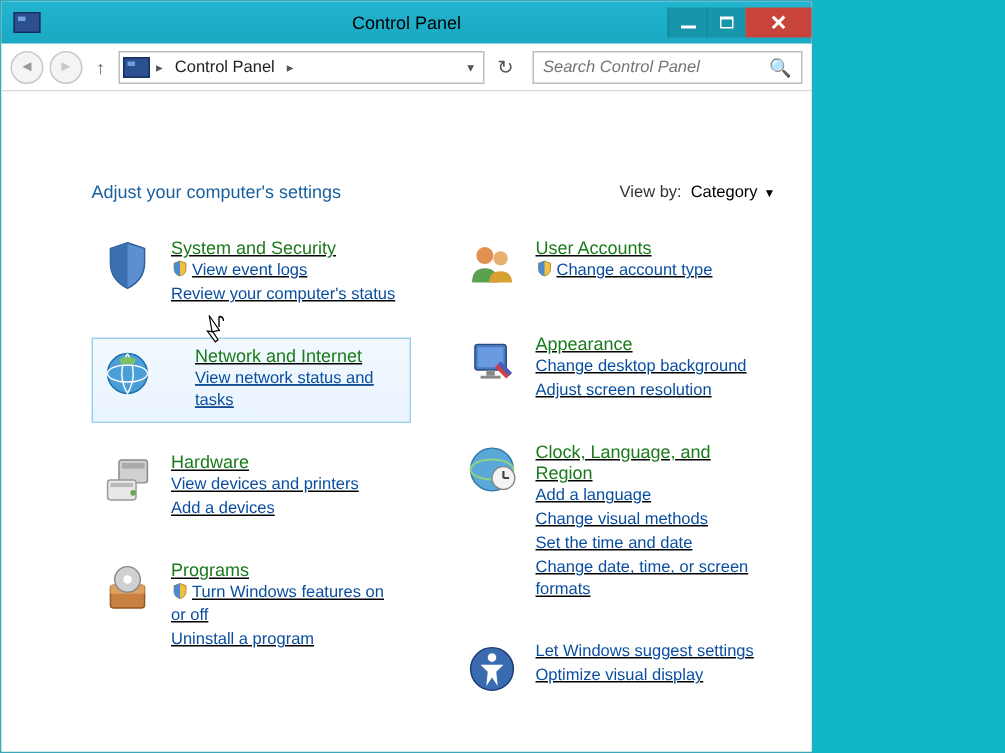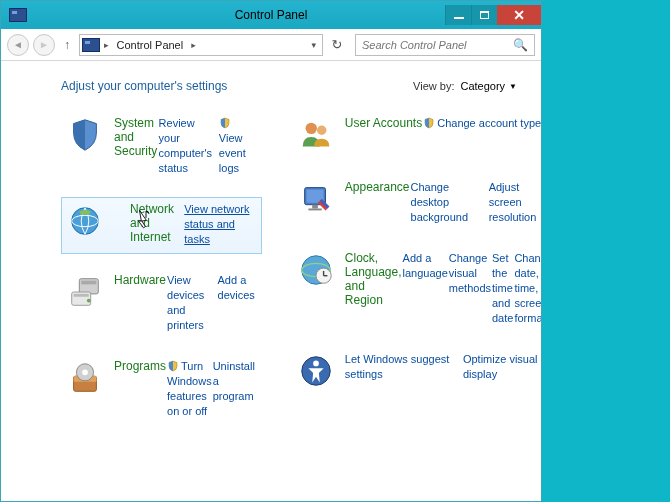--- a/index.html
+++ b/index.html
@@ -23,32 +23,32 @@
   .addr-icon { width:18px; height:14px; background:#2b4f8f; border:1px solid #133060; position:relative; }
   .addr-icon:before{content:"";position:absolute;left:2px;top:2px;width:5px;height:3px;background:#6fa0e0;}
   .crumb { color:#222; font-size:11px; padding:2px 4px; cursor:pointer; }
   .crumb-sep { color:#555; font-size:9px; }
   .addr-right { margin-left:auto; display:flex; align-items:center; gap:6px; padding-right:4px; color:#555; }
   .refresh-btn { width:20px; height:20px; display:flex; align-items:center; justify-content:center; cursor:pointer; font-size:13px; color:#555;}
   .search { width:180px; height:22px; border:1px solid #bdbdbd; display:flex; align-items:center; padding:0 6px; margin-left:4px; background:#fff; }
   .search input { border:0; outline:0; font-size:11px; font-style:italic; color:#777; width:100%; background:transparent; }
   .search-icon { color:#666; font-size:12px; }
   .content { flex:1; background:#fff; padding: 18px 24px 10px 60px; overflow:auto; }
-  .heading-row { display:flex; justify-content:space-between; margin-bottom:18px; }
+  .heading-row { display:flex; justify-content:space-between; margin-bottom:18px;margin-top:42px; }
   .heading { color:#1a5f9e; font-size:12px; }
   .viewby { font-size:11px; display:flex; align-items:center; gap:6px; }
   .viewby-label { color:#333; }
   .viewby-val { cursor:pointer; display:flex; align-items:center; gap:4px; }
   .columns { display:flex; gap:30px; }
   .col { flex:1; display:flex; flex-direction:column; gap:14px; }
   .cat { display:flex; gap:10px; padding:4px 6px 6px 4px; border:1px solid transparent; }
   .cat.selected { border:1px solid #9fcfee; background:linear-gradient(#f2f9ff,#eaf4fe);gap:26px; }
   .cat-icon { width:38px; height:38px; flex-shrink:0; display:flex; align-items:center; justify-content:center; }
   .cat-icon svg { width:38px; height:38px; }
-  .cat-body { display:flex; flex-direction:row; gap:1px; }
+  .cat-body { display:flex; flex-direction:column; gap:1px;text-decoration:underline; }
   .cat-title { color:#1b7a1b; font-size:12px; cursor:pointer; }
   .cat-link { color:#0a4ea0; font-size:11px; cursor:pointer; line-height:15px; }
   .cat-link.hov { text-decoration:underline; }
   .shield { display:inline-block; width:12px; height:12px; vertical-align:-2px; margin-right:2px; }
   .cursor { position:absolute; width:16px; height:20px; pointer-events:none; }
 </style>
 </head>
 <body>
 
 <div class="window">
@@ -104,25 +104,25 @@
       <div class="col" id="col-left">
           <div class="cat">
             <div class="cat-icon">
               <svg viewBox="0 0 40 40">
                 <path d="M20 4 L32 8 L32 18 Q32 30 20 36 Q8 30 8 18 L8 8 Z" fill="#5a8fd0" stroke="#2a5a9a" stroke-width="1"></path>
                 <path d="M20 4 L20 36 Q8 30 8 18 L8 8 Z" fill="#3a6fb0"></path>
               </svg>
             </div>
             <div class="cat-body">
               <a class="cat-title">System and Security</a>
-              <a class="cat-link">Review your computer's status</a>
               <a class="cat-link"><svg class="shield" viewBox="0 0 12 12">
                   <path d="M6 1 L10 2.5 L10 6 Q10 10 6 11 Q2 10 2 6 L2 2.5 Z" fill="#f0c040" stroke="#a07010" stroke-width="0.5"></path>
                   <path d="M6 1 L6 11 Q2 10 2 6 L2 2.5 Z" fill="#4a8ad0"></path>
                 </svg>View event logs</a>
+              <a class="cat-link">Review your computer's status</a>
             </div>
           </div>
           <div class="cat selected">
             <div class="cat-icon">
               <svg viewBox="0 0 40 40">
                 <circle cx="20" cy="20" r="14" fill="#4a9fd8" stroke="#1a6fa8"></circle>
                 <ellipse cx="20" cy="20" rx="14" ry="6" fill="none" stroke="#fff" stroke-width="1"></ellipse>
                 <path d="M20 6 Q12 20 20 34 Q28 20 20 6" fill="none" stroke="#fff" stroke-width="1"></path>
                 <path d="M16 14 Q20 12 24 14 L26 10 Q20 7 14 10 Z" fill="#7fc060"></path>
               </svg>

